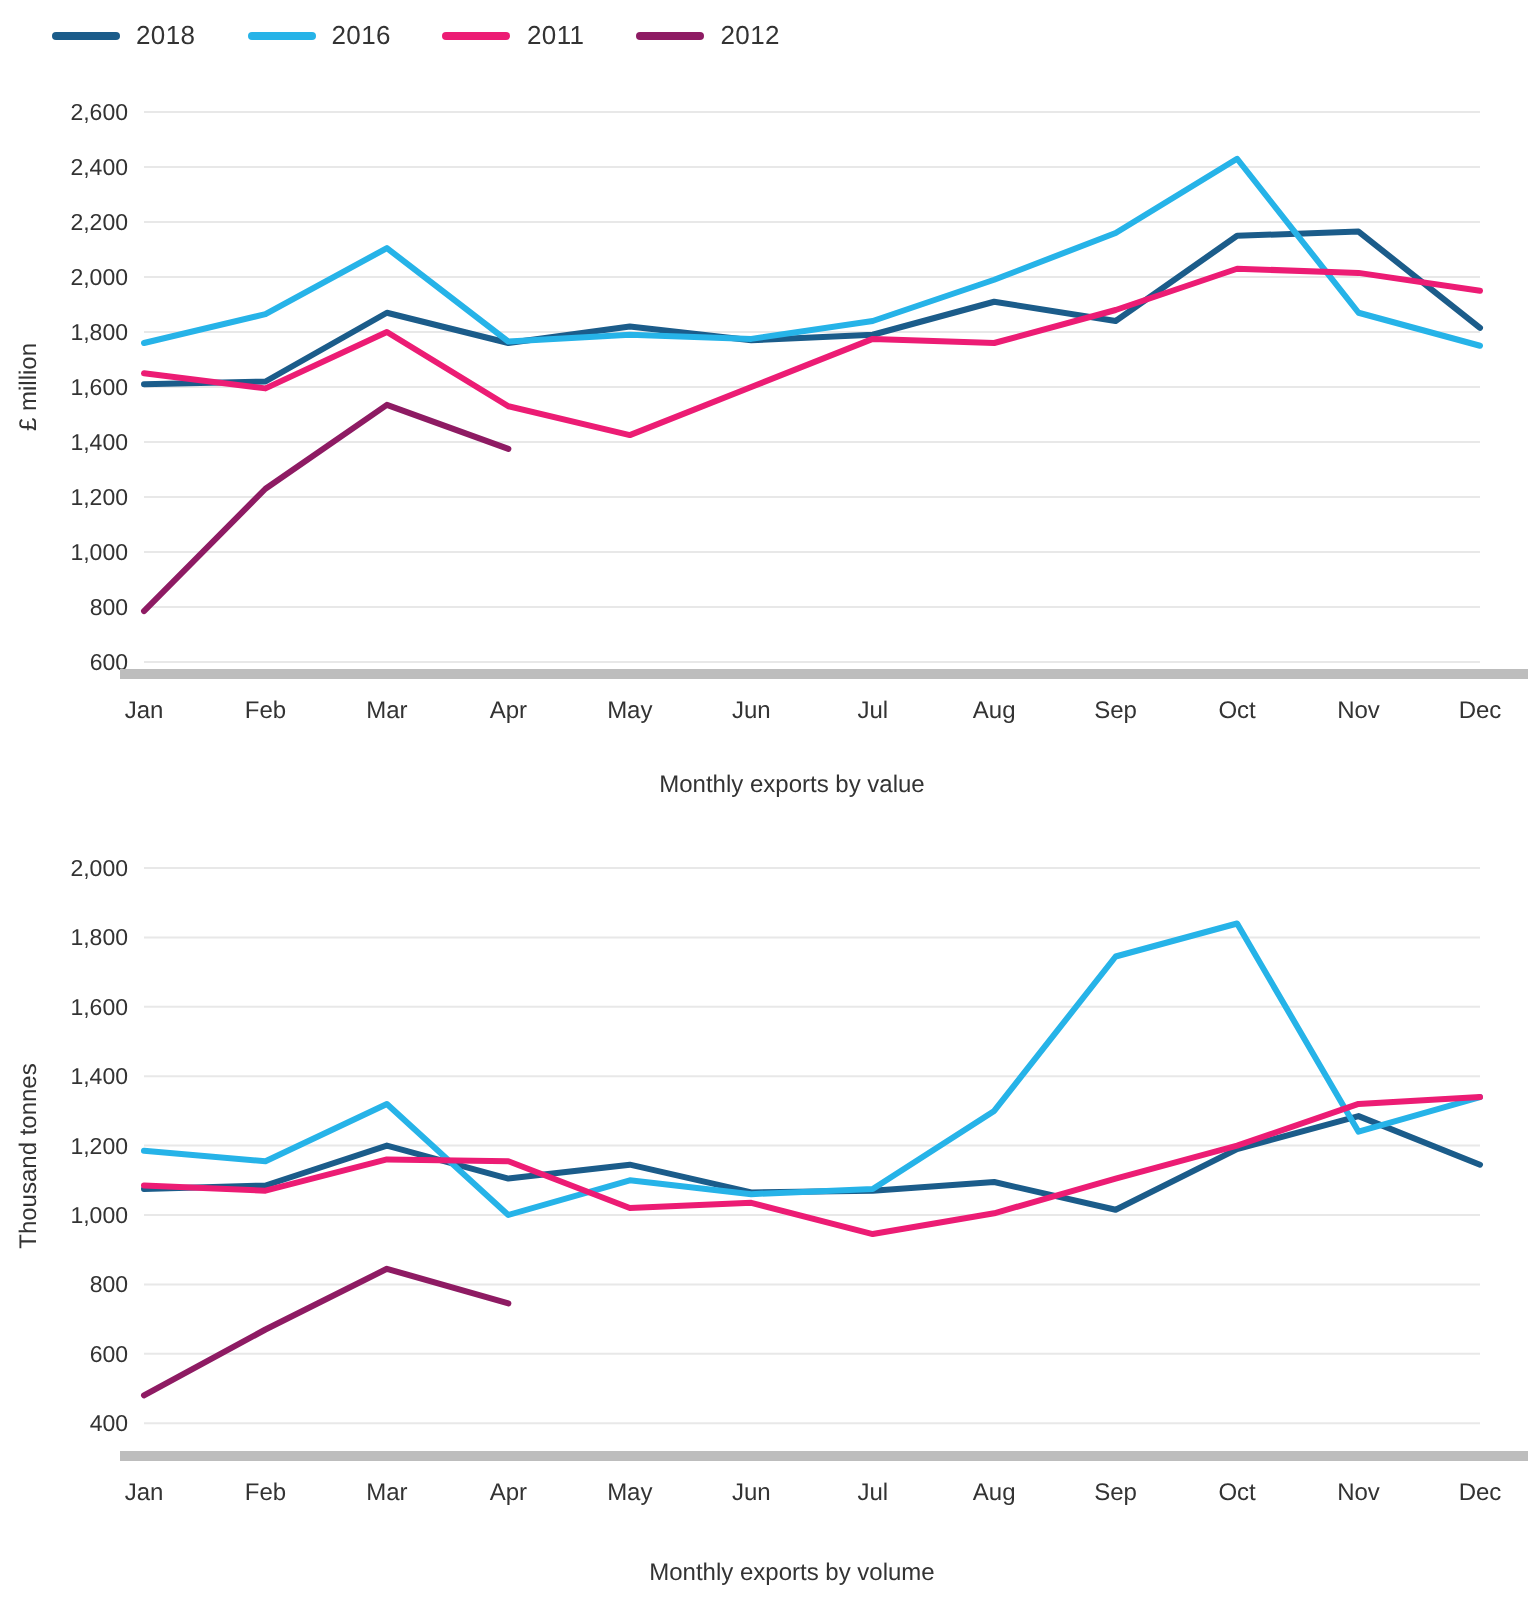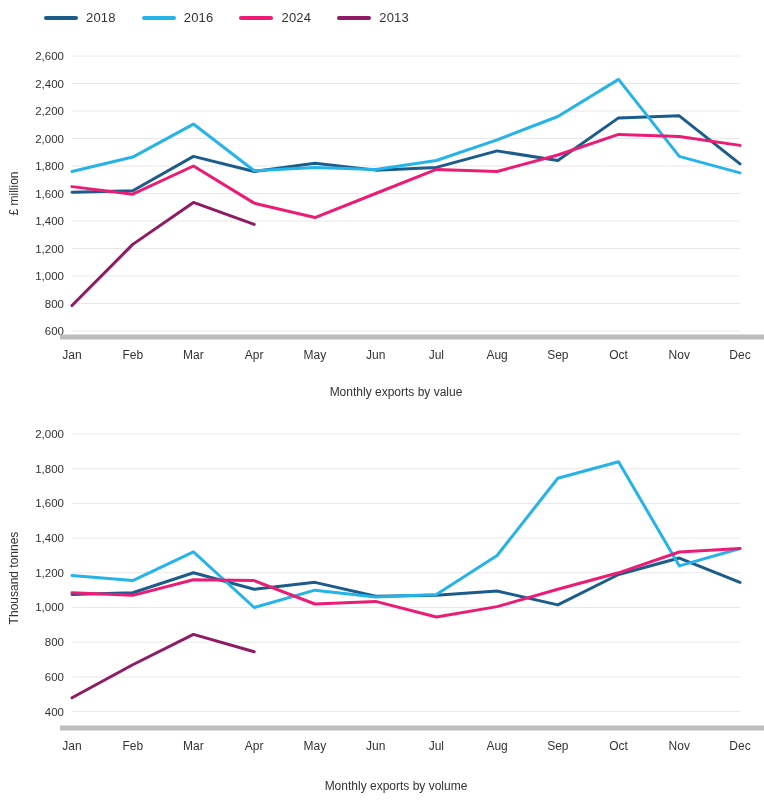--- a/index.html
+++ b/index.html
@@ -16,21 +16,21 @@
   }
   .page {
     position: relative;
     width: 764px;
     height: 803px;
   }
   
   .legend {
     position: absolute;
     top: 10px;
-    left: 44px;
+    left: 26px;
     display: flex;
     align-items: center;
     gap: 26px;
   }
   .legend-item {
     display: flex;
     align-items: center;
     gap: 8px;
   }
   .legend-swatch {
@@ -96,25 +96,25 @@
     <div class="legend-item">
       <span class="legend-swatch" style="background:#1b5c8a"></span>
       <span class="legend-label">2018</span>
     </div>
     <div class="legend-item">
       <span class="legend-swatch" style="background:#26b3e8"></span>
       <span class="legend-label">2016</span>
     </div>
     <div class="legend-item">
       <span class="legend-swatch" style="background:#ec1c74"></span>
-      <span class="legend-label">2024</span>
+      <span class="legend-label">2011</span>
     </div>
     <div class="legend-item">
       <span class="legend-swatch" style="background:#8e1b63"></span>
-      <span class="legend-label">2013</span>
+      <span class="legend-label">2012</span>
     </div>
   </div>
 
   <div class="chart-block" id="chart-value">
     <svg class="chart-svg" id="svg-value" width="764" height="370" viewBox="0 0 764 370" xmlns="http://www.w3.org/2000/svg">
         <line x1="72" x2="740" y1="295" y2="295" class="gridline"></line>
         <text x="64" y="299" class="tick-label" text-anchor="end">600</text>
         <line x1="72" x2="740" y1="267.5" y2="267.5" class="gridline"></line>
         <text x="64" y="271.5" class="tick-label" text-anchor="end">800</text>
         <line x1="72" x2="740" y1="240" y2="240" class="gridline"></line>

